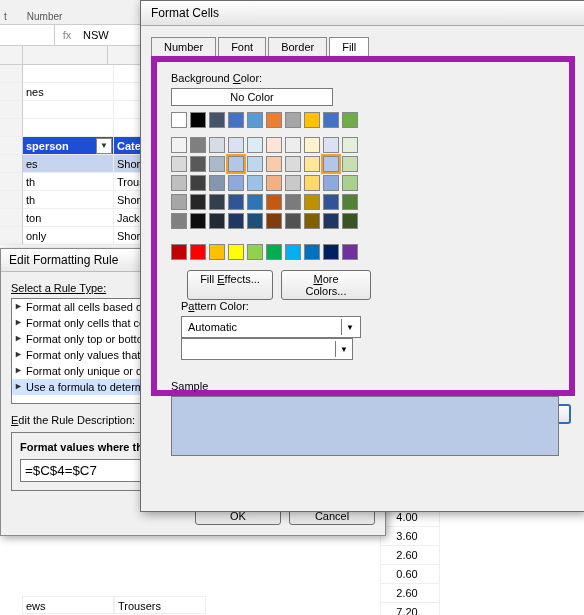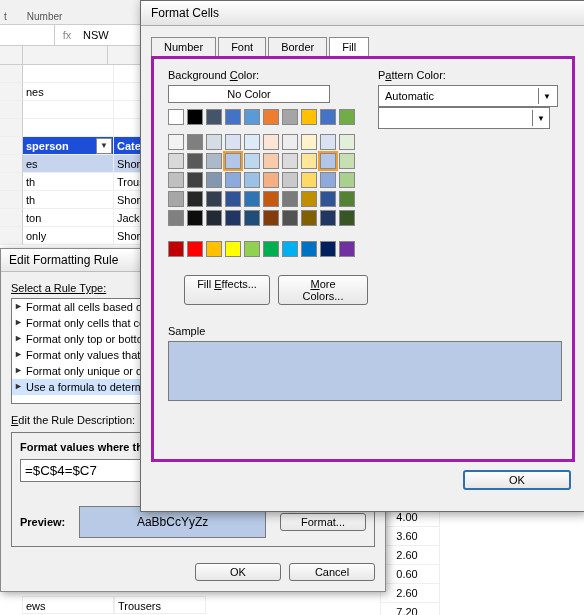--- a/index.html
+++ b/index.html
@@ -44,29 +44,29 @@
   .preview-box{flex:1;height:30px;border:1px solid #7a7a7a;background:#b8cae6;display:flex;align-items:center;justify-content:center;font-size:12px;}
   .btn{background:linear-gradient(#fdfdfd,#e7e7e7);border:1px solid #707070;border-radius:3px;padding:2px 12px;font-size:11px;cursor:default;min-width:60px;text-align:center;}
   .dlg-buttons{display:flex;justify-content:flex-end;gap:8px;padding:6px 10px 10px 10px;}
 
   
   .dlg2{position:absolute;left:140px;top:0;width:444px;height:510px;background:#f0f0f0;border:1px solid #6b6b6b;box-shadow:2px 2px 10px rgba(0,0,0,.4);}
   .dlg2 .title2{background:linear-gradient(#fff,#e4e4e4);padding:5px 10px;font-size:12px;border-bottom:1px solid #aaa;}
   .tabs{display:flex;padding:10px 10px 0 10px;}
   .tab{border:1px solid #8a8a8a;border-bottom:none;padding:3px 12px;margin-right:2px;background:#f0f0f0;font-size:11px;position:relative;top:1px;}
   .tab.active{background:#fff;border-bottom:1px solid #fff;}
-  .tabpanel{border:3px solid #a21caf;margin:0 10px 8px 10px;background:#f0f0f0;height:406px;padding:10px 10px 10px 14px;box-sizing:border-box;position:relative;}
+  .tabpanel{border:6px solid #a21caf;margin:0 10px 8px 10px;background:#f0f0f0;height:340px;padding:10px 10px 10px 14px;box-sizing:border-box;position:relative;}
   .leftcol{float:left;width:200px;}
   .rightcol{float:left;width:180px;margin-left:10px;}
   .lblp{margin-bottom:4px;}
   .nocolor{border:1px solid #7a7a7a;background:#fff;width:160px;text-align:center;padding:2px 0;margin-bottom:6px;}
   .sw-row{display:flex;gap:3px;margin-bottom:3px;}
   .sw{width:14px;height:14px;border:1px solid #888;}
   .sw.sel{outline:2px solid #f0a030;outline-offset:0;}
-  .small-btns{display:flex;gap:8px;margin-top:18px;padding-left:16px;}
+  .small-btns{display:flex;gap:8px;margin-top:10px;padding-left:16px;}
   .dropdown{border:1px solid #7a7a7a;background:#fff;height:20px;display:flex;align-items:center;justify-content:space-between;padding:0 2px 0 6px;}
   .dropdown .arrow{width:16px;height:16px;border-left:1px solid #7a7a7a;display:flex;align-items:center;justify-content:center;font-size:8px;}
   .sample-area{clear:both;padding-top:20px;}
   .sample-box{border:1px solid #7a7a7a;height:58px;margin-top:4px;background:#b8cae6;}
   .dlg2-buttons{display:flex;justify-content:flex-end;padding:0 14px 10px 0;}
   .btn.primary{border:2px solid #2f6fb0;padding:2px 22px;}
   .colbox{border:1px solid #7a7a7a;background:#fff;height:20px;width:170px;display:flex;align-items:center;justify-content:flex-end;}
   .colbox .arrow{width:16px;height:16px;border-left:1px solid #7a7a7a;display:flex;align-items:center;justify-content:center;font-size:8px;}
 </style>
 </head>
@@ -180,25 +180,20 @@
           <div>Format only values that are above or below average</div>
           <div>Format only unique or duplicate values</div>
           <div class="sel">Use a formula to determine which cells to format</div>
         </div>
       </div>
       <div class="sect" style="margin-top:10px">
         <span><u>E</u>dit the Rule Description:</span>
         <div class="desc-box">
           <div class="lbl">Format values where this formula is true:</div>
           <input class="formula-in" value="=$C$4=$C7" style="">
-          <div class="preview-row">
-            <div class="plabel">Preview:</div>
-            <div class="preview-box">AaBbCcYyZz</div>
-            <div class="btn"><span>Format...</span></div>
-          </div>
         </div>
       </div>
     </div>
     <div class="dlg-buttons">
       <div class="btn">OK</div>
       <div class="btn">Cancel</div>
     </div>
   </div>
 
   <div class="dlg2">

